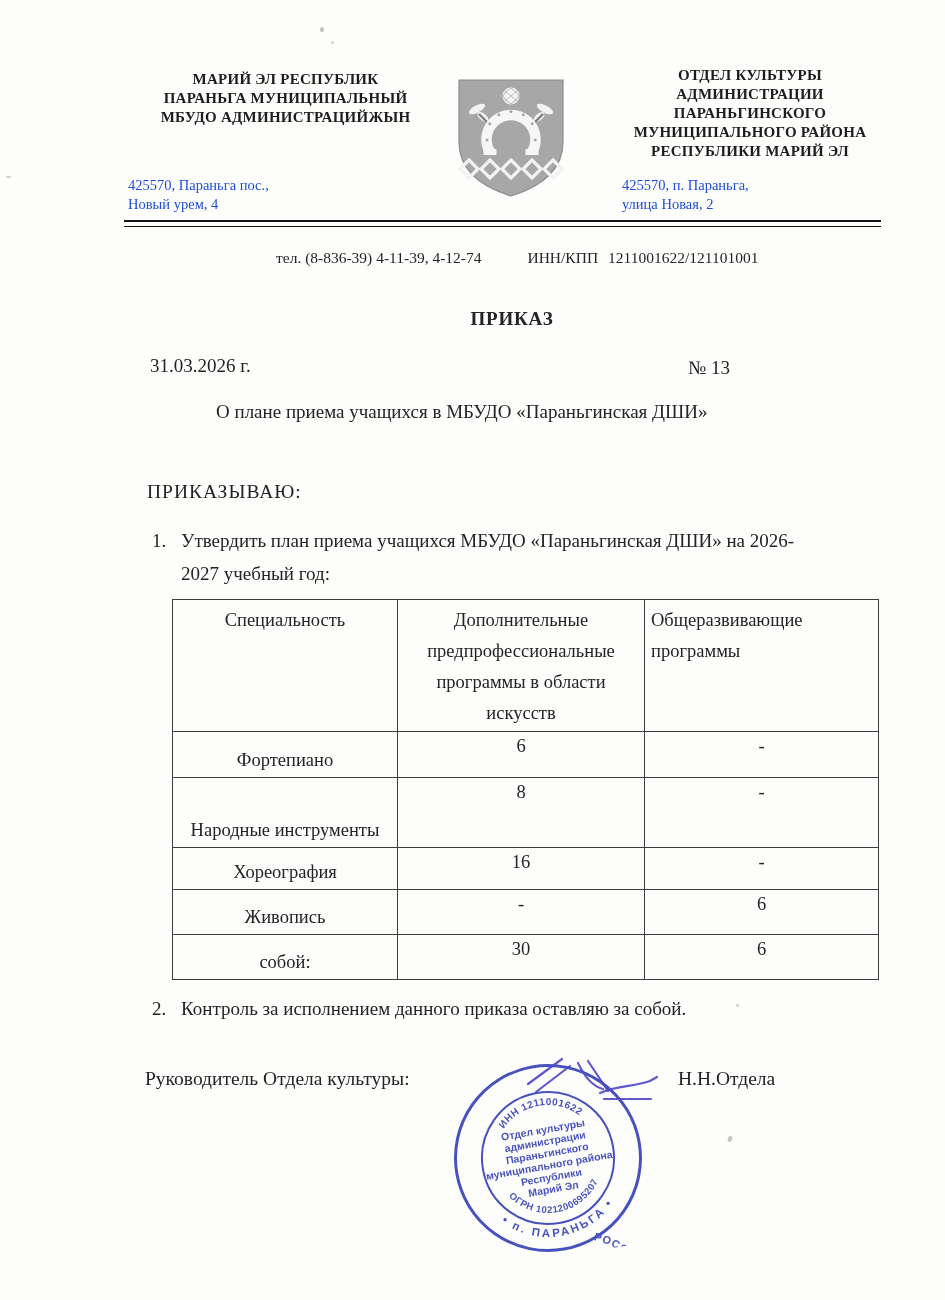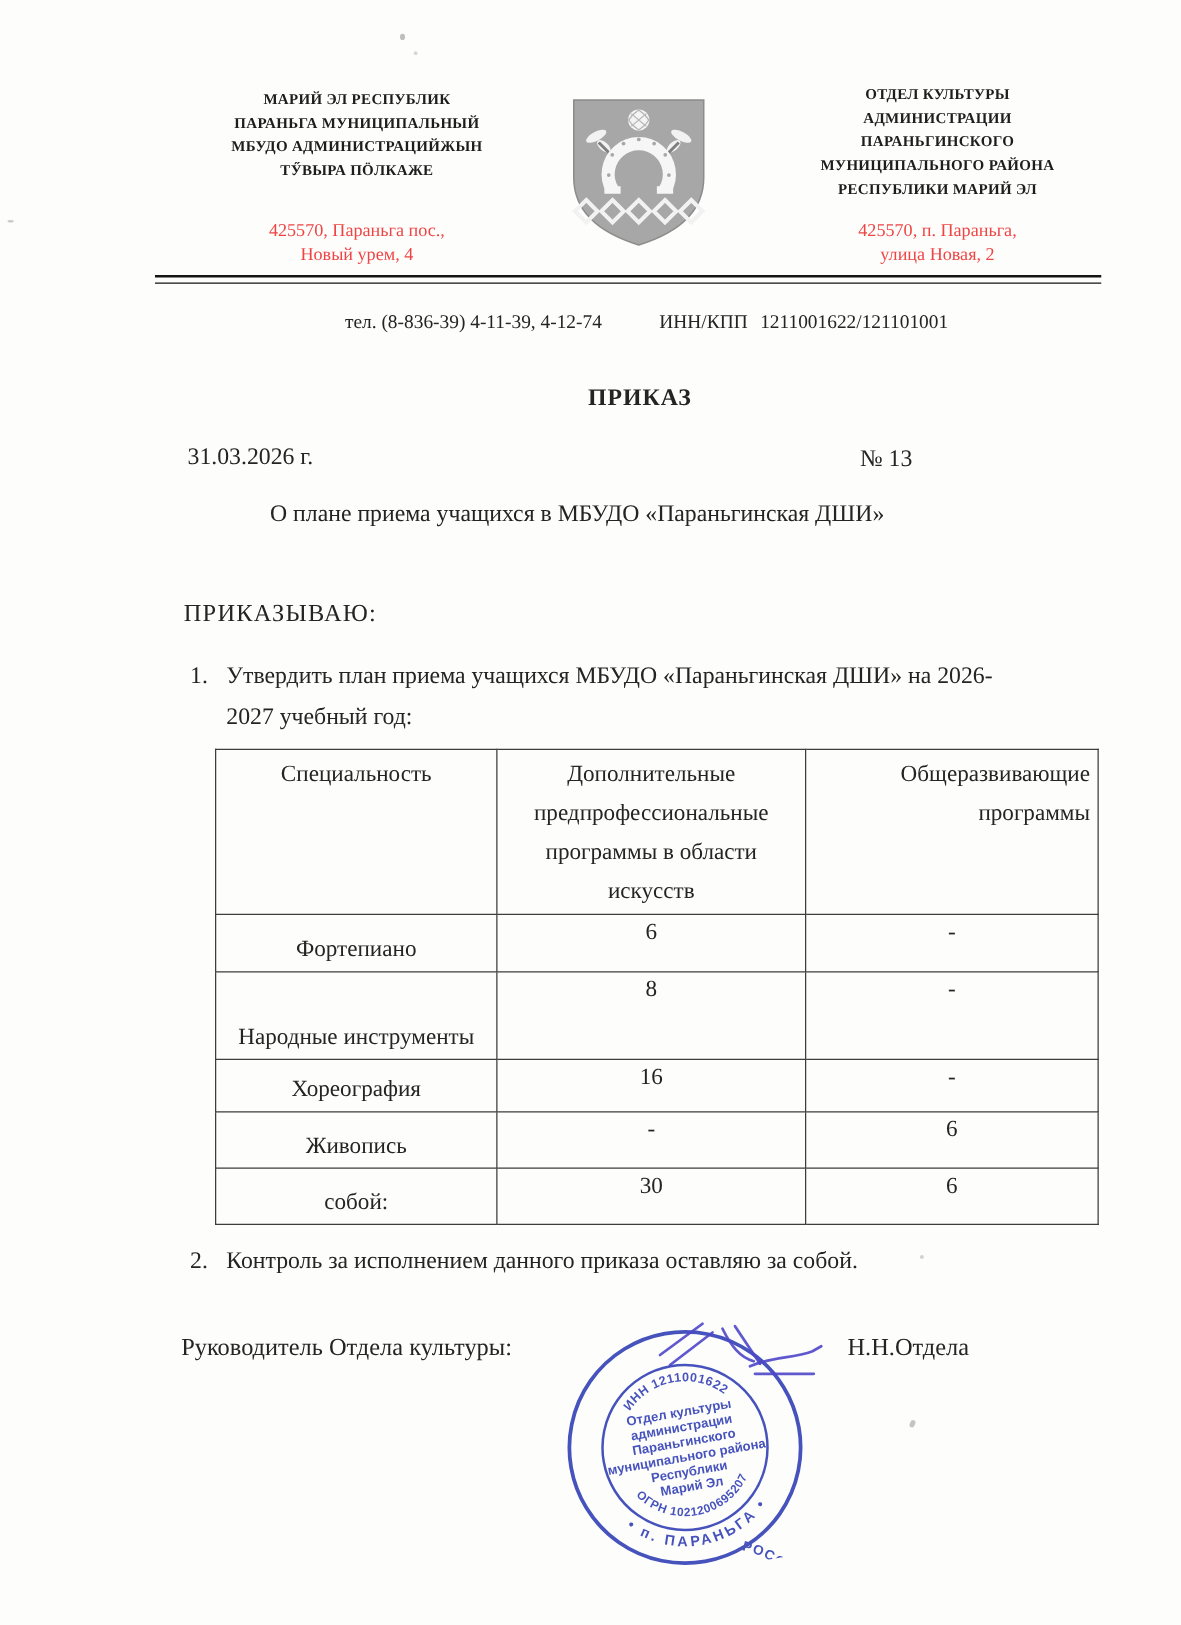--- a/index.html
+++ b/index.html
@@ -4,22 +4,22 @@
 <style>
   html,body{margin:0;padding:0;background:#ffffff;}
   .page{
     position:relative;width:945px;height:1300px;margin:0 auto;
     background:#fdfdfc;overflow:hidden;
     font-family:"Liberation Serif","DejaVu Serif",serif;
     color:#242424;
   }
   .abs{position:absolute;}
   
-  .org-block{text-align:center;font-weight:bold;font-size:12px;line-height:19px;letter-spacing:.25px;color:#1d1d1d;}
-  .addr-block{text-align:center;font-weight:normal;font-size:14.5px;line-height:19px;color:#ef4444;}
+  .org-block{text-align:center;font-weight:bold;font-size:15px;line-height:19px;letter-spacing:.25px;color:#1d1d1d;}
+  .addr-block{text-align:left;font-weight:normal;font-size:14.5px;line-height:19px;color:#1d4ed8;}
   .rule2{border-top:2.5px solid #151515;border-bottom:1.5px solid #151515;height:3.5px;}
   .phone-line{font-size:15.5px;color:#242424;white-space:nowrap;}
   .phone-line .gap{display:inline-block;width:46px;}
   .phone-line .gap2{display:inline-block;width:10px;}
   
   .order-title{font-size:19px;font-weight:bold;letter-spacing:.8px;text-align:center;}
   .body-text{font-size:19px;line-height:32px;}
   .item{display:flex;font-size:19px;line-height:33px;}
   .item .num{width:29px;flex:none;}
   .item .txt{width:632px;}
@@ -51,21 +51,20 @@
   <div class="speck" style="left:320px;top:27px;width:4px;height:5px;opacity:.55;"></div>
   <div class="speck" style="left:331px;top:41px;width:3px;height:3px;opacity:.35;"></div>
   <div class="speck" style="left:6px;top:176px;width:5px;height:2px;opacity:.45;"></div>
   <div class="speck" style="left:736px;top:1004px;width:3px;height:3px;opacity:.4;"></div>
   <div class="speck" style="left:728px;top:1136px;width:4px;height:6px;opacity:.5;border-radius:2px;transform:rotate(22deg);"></div>
 
   <div class="abs org-block" style="left:128px;top:70px;width:315px;">
     <div>МАРИЙ ЭЛ РЕСПУБЛИК</div>
     <div>ПАРАНЬГА МУНИЦИПАЛЬНЫЙ</div>
     <div>МБУДО АДМИНИСТРАЦИЙЖЫН</div>
-    <div>ТӲВЫРА ПӦЛКАЖЕ</div>
   </div>
   <div class="abs addr-block" style="left:128px;top:176px;width:315px;">
     <div>425570, Параньга пос.,</div>
     <div>Новый урем, 4</div>
   </div>
 
   <div class="abs org-block" style="left:622px;top:66px;width:256px;">
     <div>ОТДЕЛ КУЛЬТУРЫ</div>
     <div>АДМИНИСТРАЦИИ</div>
     <div>ПАРАНЬГИНСКОГО</div>
@@ -142,21 +141,21 @@
   <table class="plan abs" style="left:172px;top:599px;border-radius:20px;">
     <colgroup>
         <col style="width:225px">
         <col style="width:247px">
         <col style="width:234px">
       </colgroup>
     <tbody>
         <tr style="height:100px">
       <th style="text-align:center;">Специальность</th>
       <th style="text-align:center;">Дополнительные предпрофессиональные программы в области искусств</th>
-      <th style="text-align:right;">Общеразвивающие программы</th>
+      <th style="text-align:left;">Общеразвивающие программы</th>
     </tr>
     <tr style="height:46px">
       <td class="spec">Фортепиано</td>
       <td class="val">6</td>
       <td class="val">-</td>
     </tr>
     <tr style="height:70px">
       <td class="spec">Народные инструменты</td>
       <td class="val">8</td>
       <td class="val">-</td>

